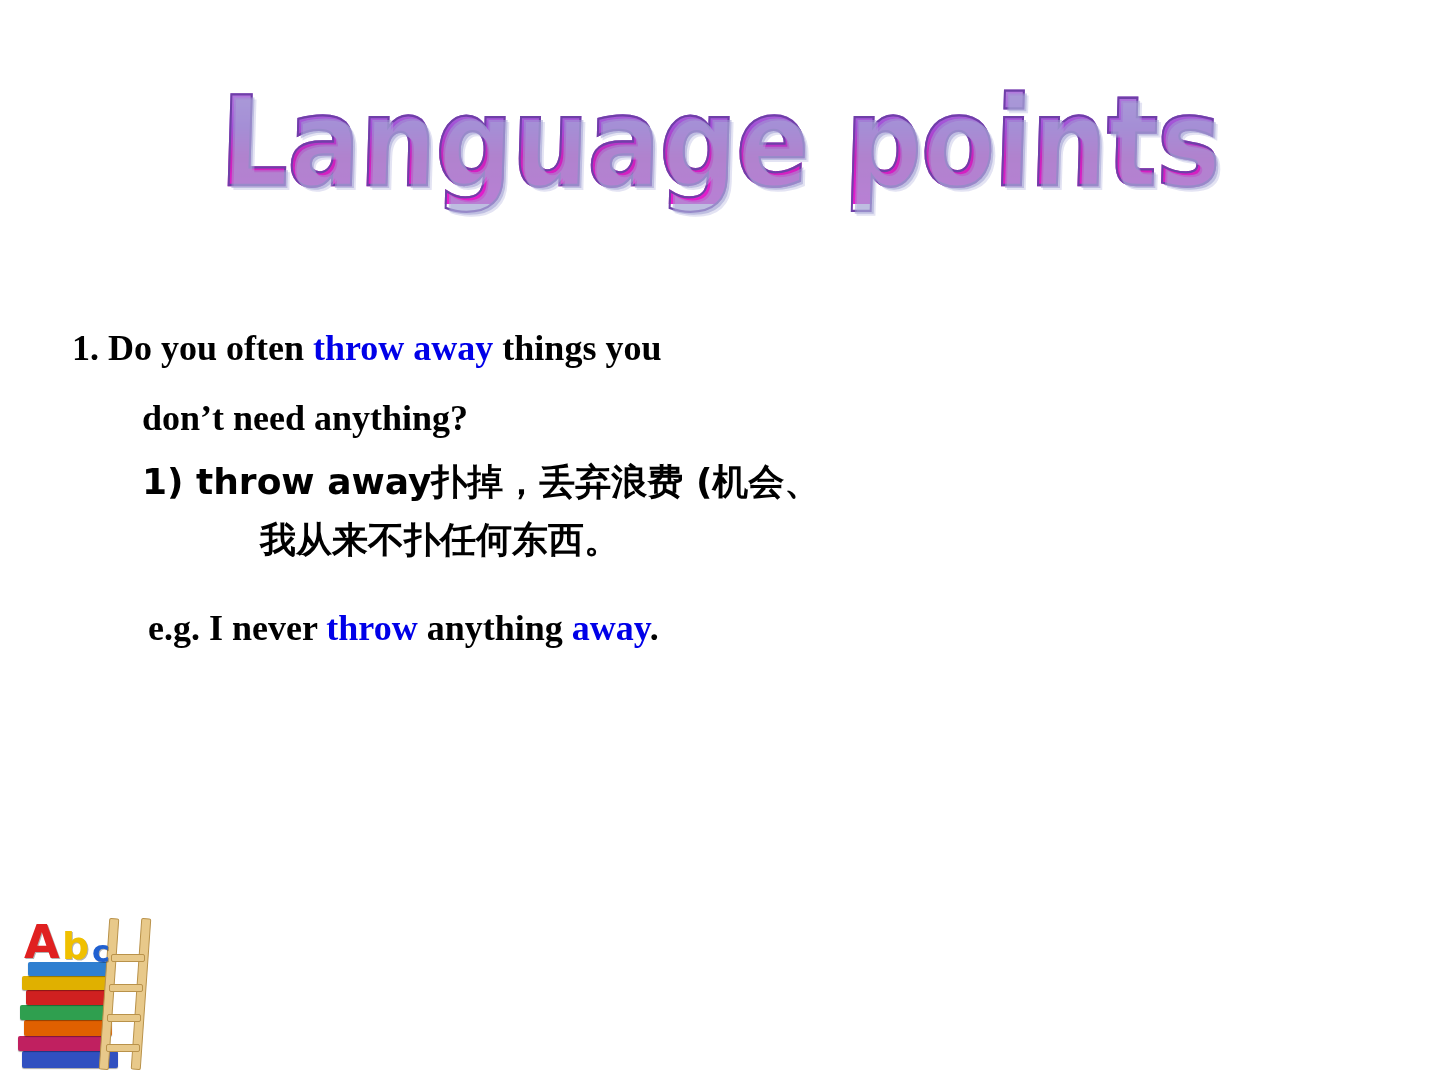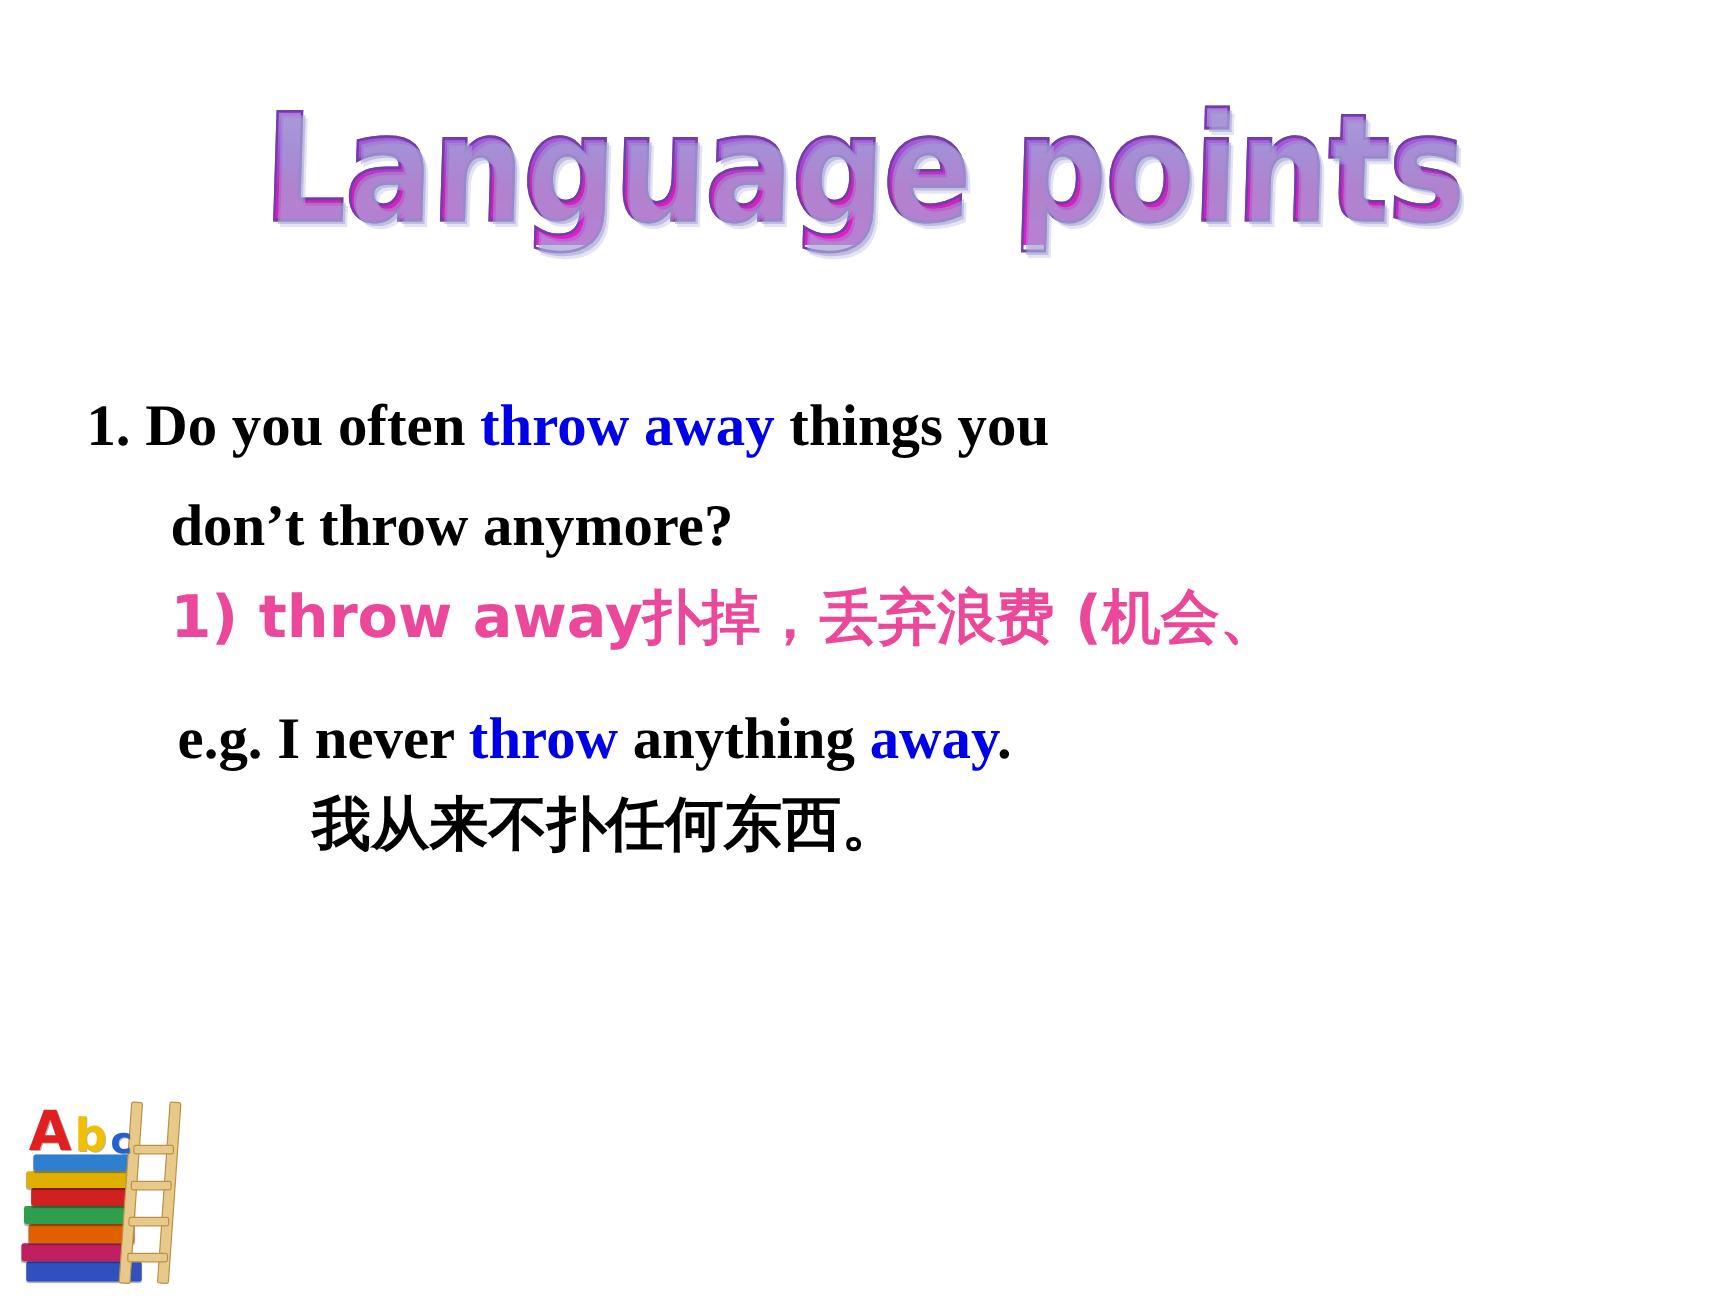--- a/index.html
+++ b/index.html
@@ -45,28 +45,28 @@
   }
 
   
   #content {
     position: absolute;
     top: 330px;
     left: 70px;
     width: 1320px;
   }
   .line {
-    font-size: 49px;
+    font-size: 36px;
     font-weight: bold;
     color: #000000;
     line-height: 1.0;
     white-space: nowrap;
   }
   .blue { color: #0000e8; }
-  .red  { color: #ec4899; }
+  .red  { color: #000000; }
 
   .l1 { margin-left: 2px; }
   .l2 { margin-left: 72px; margin-top: 34px; }
   .l3 { margin-left: 72px; margin-top: 28px; }
   .l4 { margin-left: 142px; margin-top: 20px; }
   .l5 { margin-left: 78px; margin-top: 52px; }
   .l6 { margin-left: 190px; margin-top: 22px; }
 
   .cn {
     font-family: "DejaVu Sans", "Liberation Sans", sans-serif;
@@ -115,30 +115,30 @@
   <span id="wordart-title">Language points</span>
 </div>
 
 <div id="content">
 
   <div class="line l1">
     <span>1.</span>
     <span>Do you often </span><span class="blue">throw away</span><span> things you</span>
   </div>
 
-  <div class="line l2">don’t throw anymore?</div>
+  <div class="line l2">don’t need anything?</div>
 
   <div class="line l3 red cn">1) throw away扑掉，丢弃浪费 (机会、</div>
 
 
+  <div class="line l6 cn">我从来不扑任何东西。</div>
+
   <div class="line l5">
     <span>e.g. I never </span><span class="blue">throw</span><span> anything </span><span class="blue">away</span><span>.</span>
   </div>
-
-  <div class="line l6 cn">我从来不扑任何东西。</div>
 </div>
 
 <div id="books-clipart">
 
   <div class="bk" style="left:4px;  bottom:2px;  width:96px; height:17px; background:#3050c0;"></div>
   <div class="bk" style="left:0px;  bottom:19px; width:92px; height:15px; background:#c02060;"></div>
   <div class="bk" style="left:6px;  bottom:34px; width:88px; height:16px; background:#e06000;"></div>
   <div class="bk" style="left:2px;  bottom:50px; width:92px; height:15px; background:#2f9f4f;"></div>
   <div class="bk" style="left:8px;  bottom:65px; width:84px; height:15px; background:#d02020;"></div>
   <div class="bk" style="left:4px;  bottom:80px; width:88px; height:14px; background:#e0b000;"></div>

